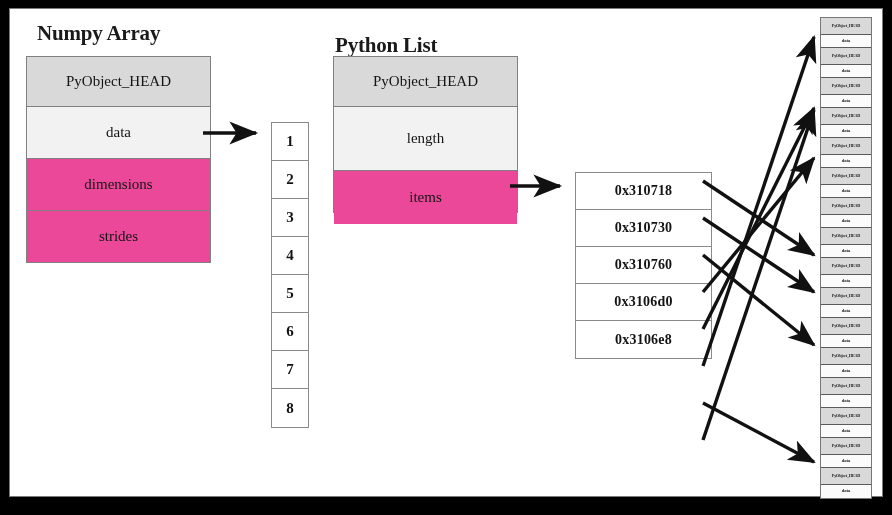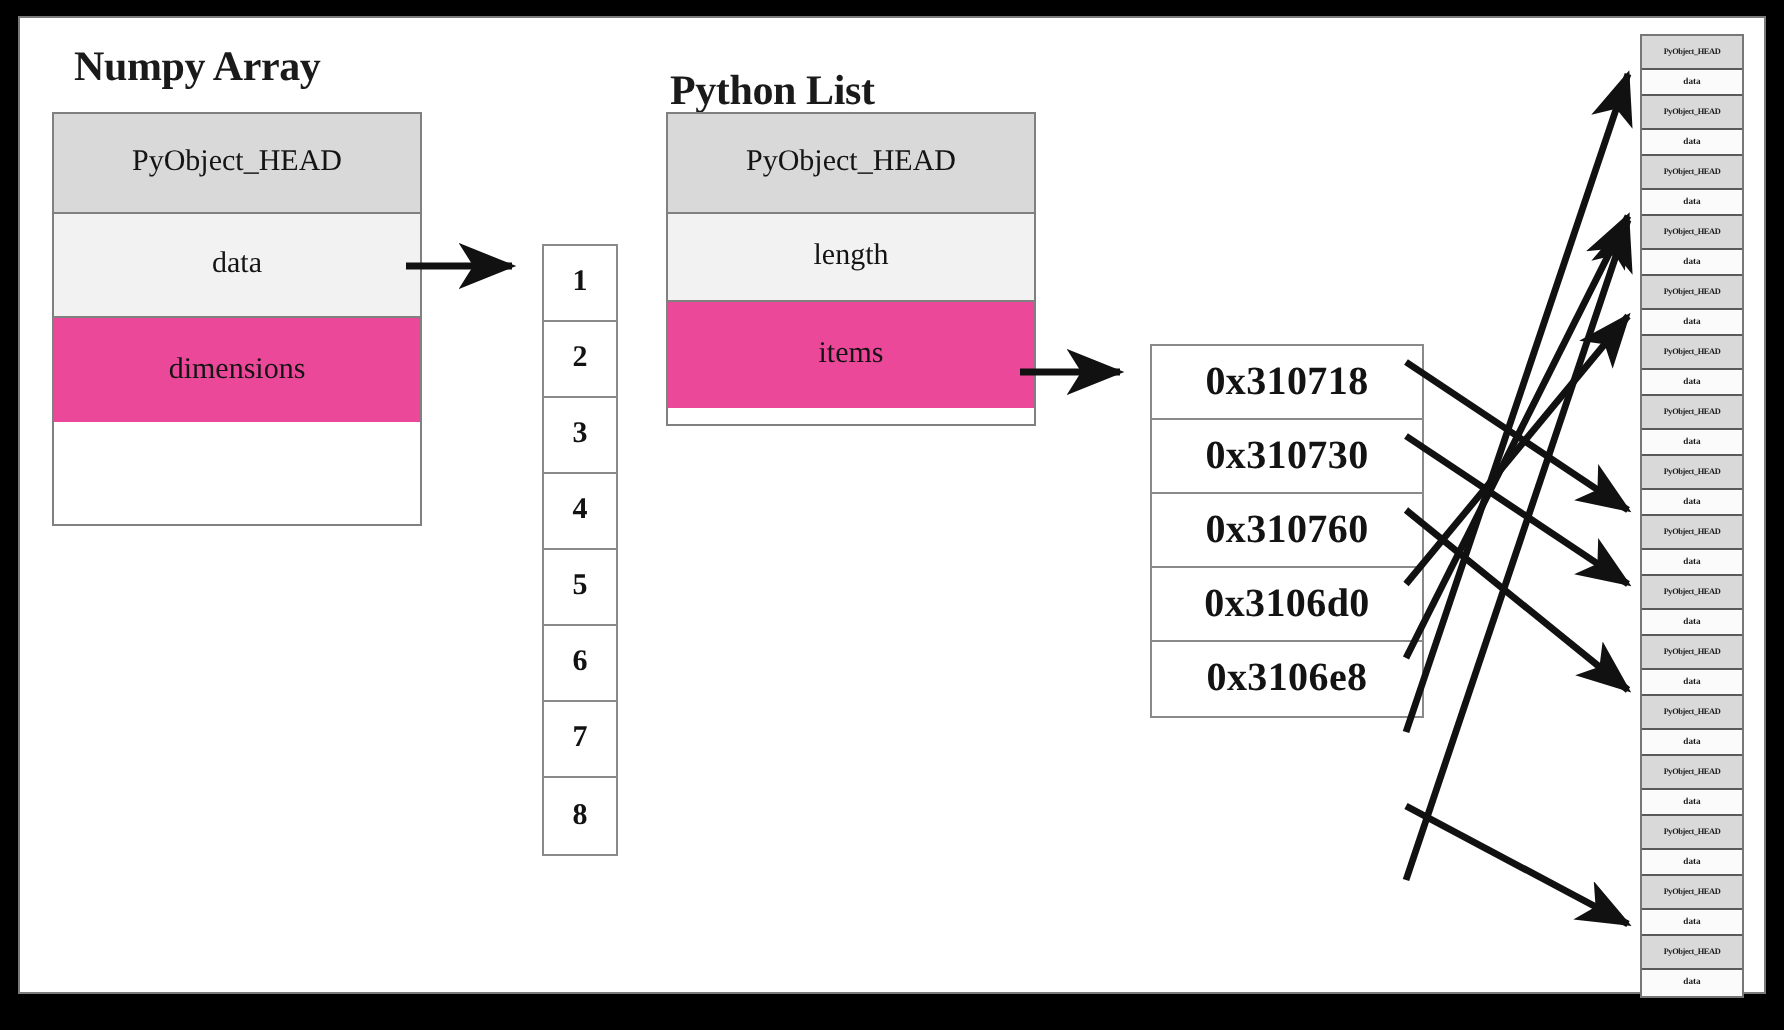--- a/index.html
+++ b/index.html
@@ -94,21 +94,21 @@
     box-sizing: border-box;
     background: #fff;
   }
   #addrcol .cell {
     height: 37px;
     border-bottom: 1px solid #8a8a8a;
     box-sizing: border-box;
     display: flex;
     align-items: center;
     justify-content: center;
-    font-size: 20px;
+    font-size: 14px;
     font-weight: 700;
     color: #131313;
     letter-spacing: 0.2px;
   }
   #addrcol .cell:last-child { border-bottom: none; }
 
   
   #objcol {
     position: absolute;
     left: 820px;
@@ -156,25 +156,26 @@
   <div id="page">
 
     <div class="title" style="left:27px; top:12px;">Numpy Array</div>
 
     <div class="title" style="left:325px; top:12px;margin-top:12px;">Python List</div>
 
     <div class="structbox" id="numpy-struct" style="left:16px; top:47px; width:185px; height:207px;">
       <div class="structrow shade-dark" style="height:50px;">PyObject_HEAD</div>
       <div class="structrow shade-light" style="height:52px;">data</div>
       <div class="structrow" style="height:52px;">dimensions</div>
+      <div class="structrow" style="height:51px;">strides</div>
     </div>
 
     <div class="structbox" id="list-struct" style="left:323px; top:47px; width:185px; height:157px;">
       <div class="structrow shade-dark" style="height:50px;">PyObject_HEAD</div>
-      <div class="structrow shade-light" style="height:44px;">length</div>
+      <div class="structrow shade-light" style="height:64px;">length</div>
       <div class="structrow" style="height:53px;">items</div>
     </div>
 
     <div id="numcol">
       <div class="cell">1</div>
       <div class="cell">2</div>
       <div class="cell">3</div>
       <div class="cell">4</div>
       <div class="cell">5</div>
       <div class="cell">6</div>

